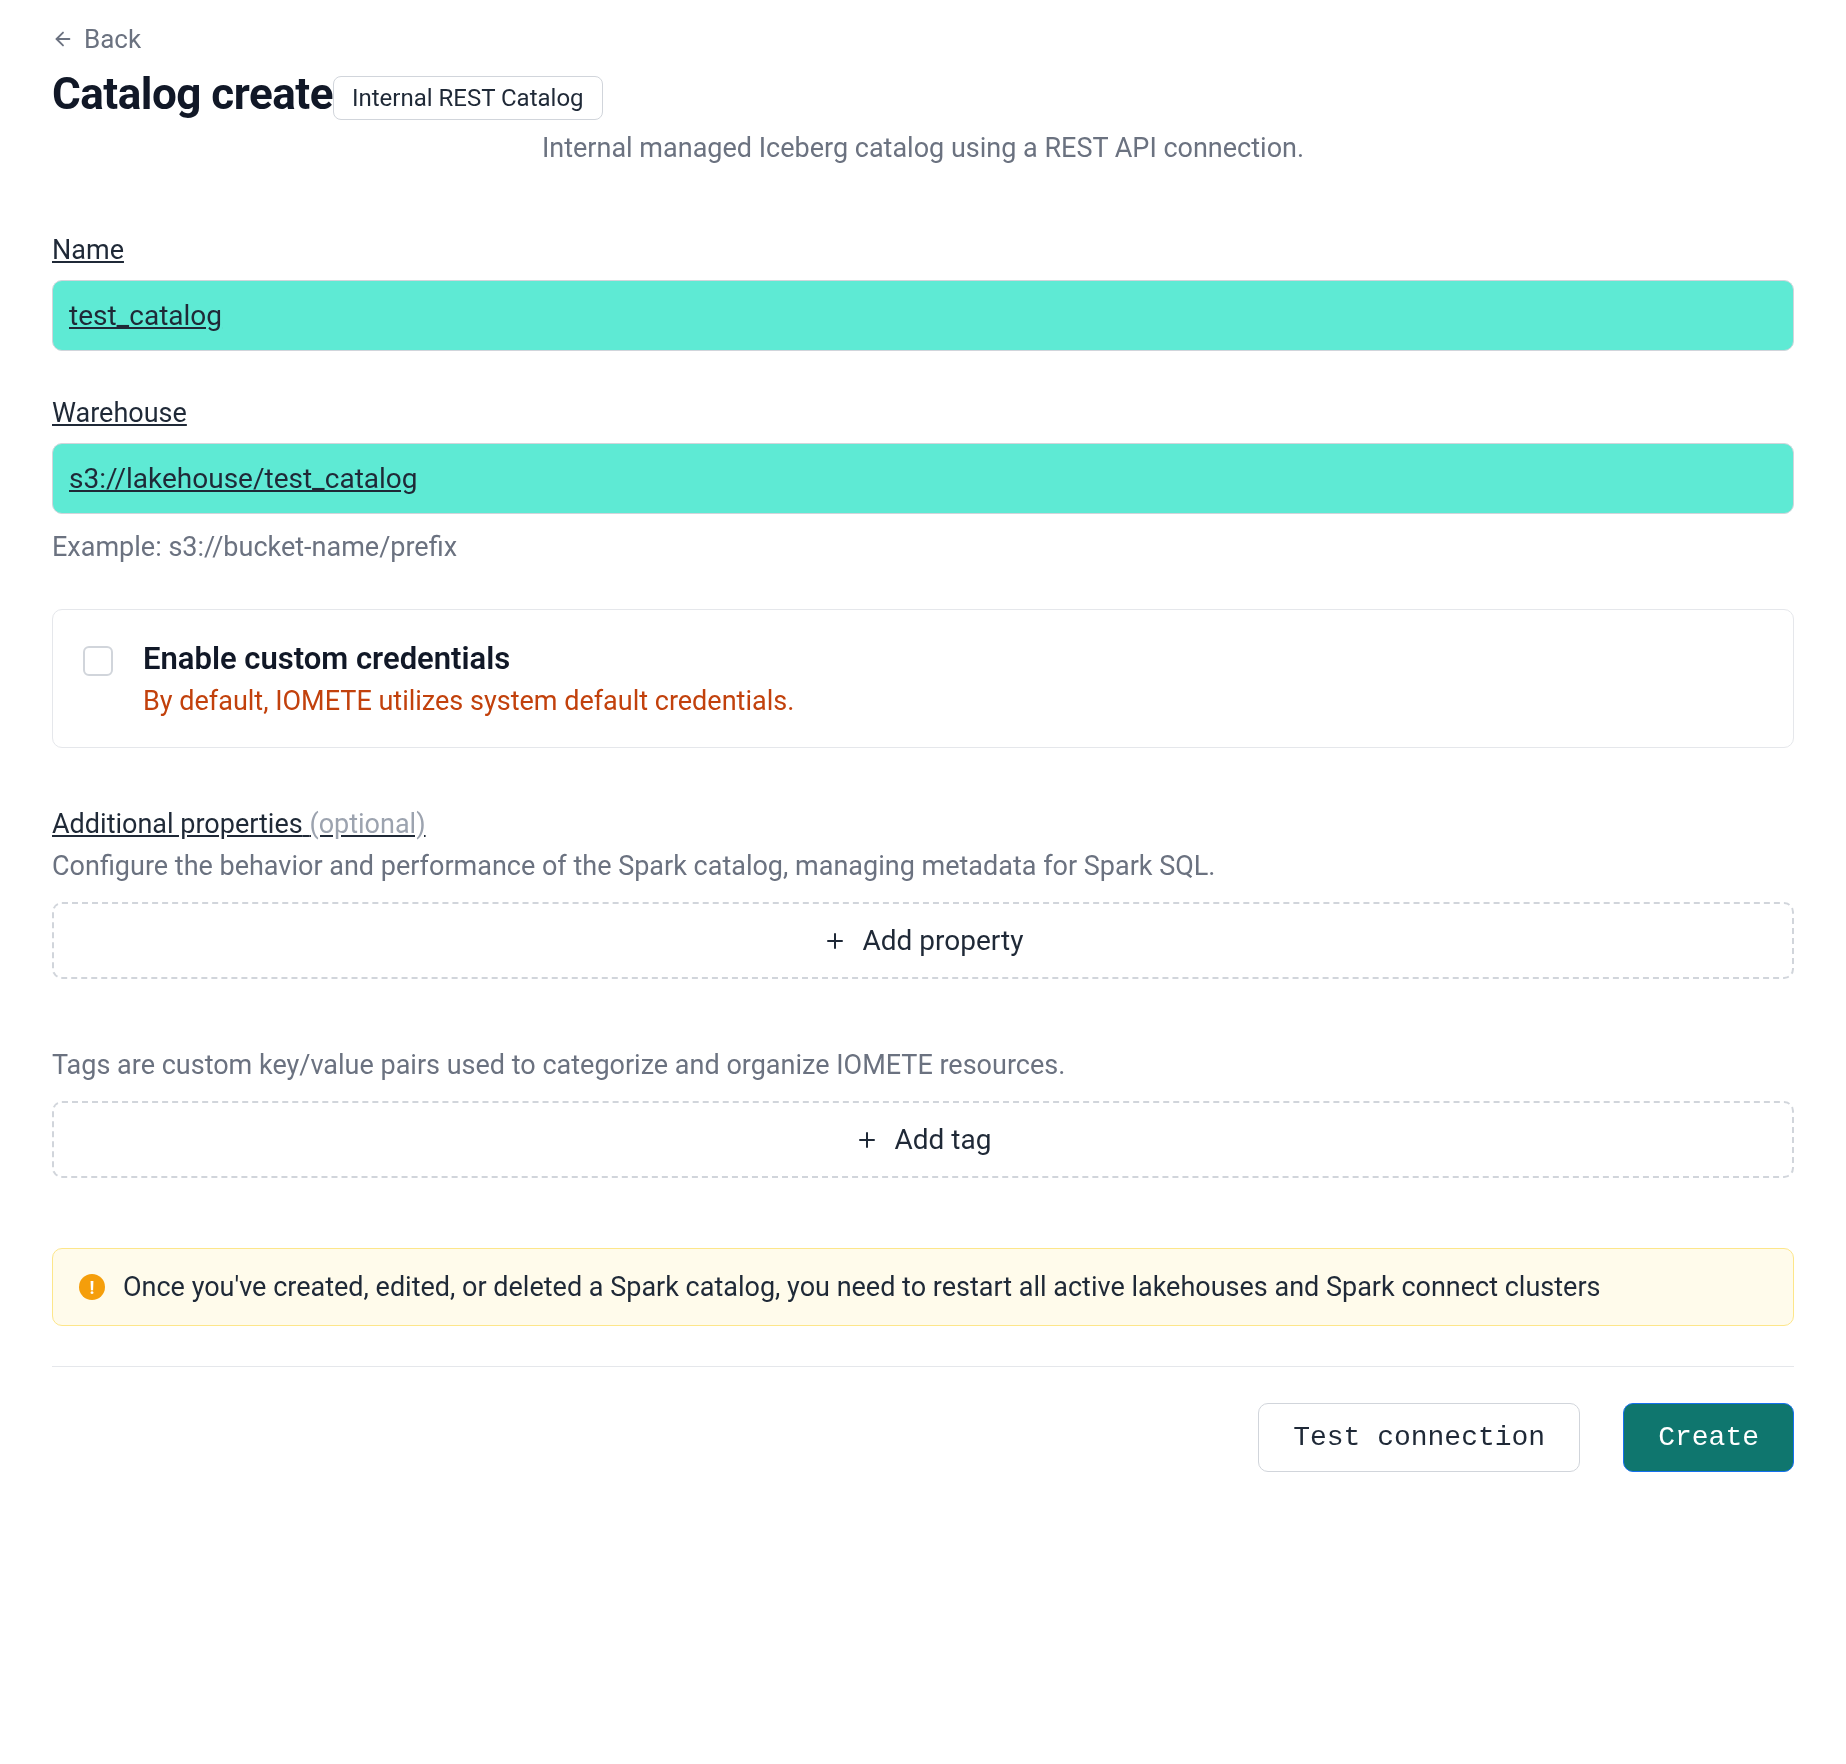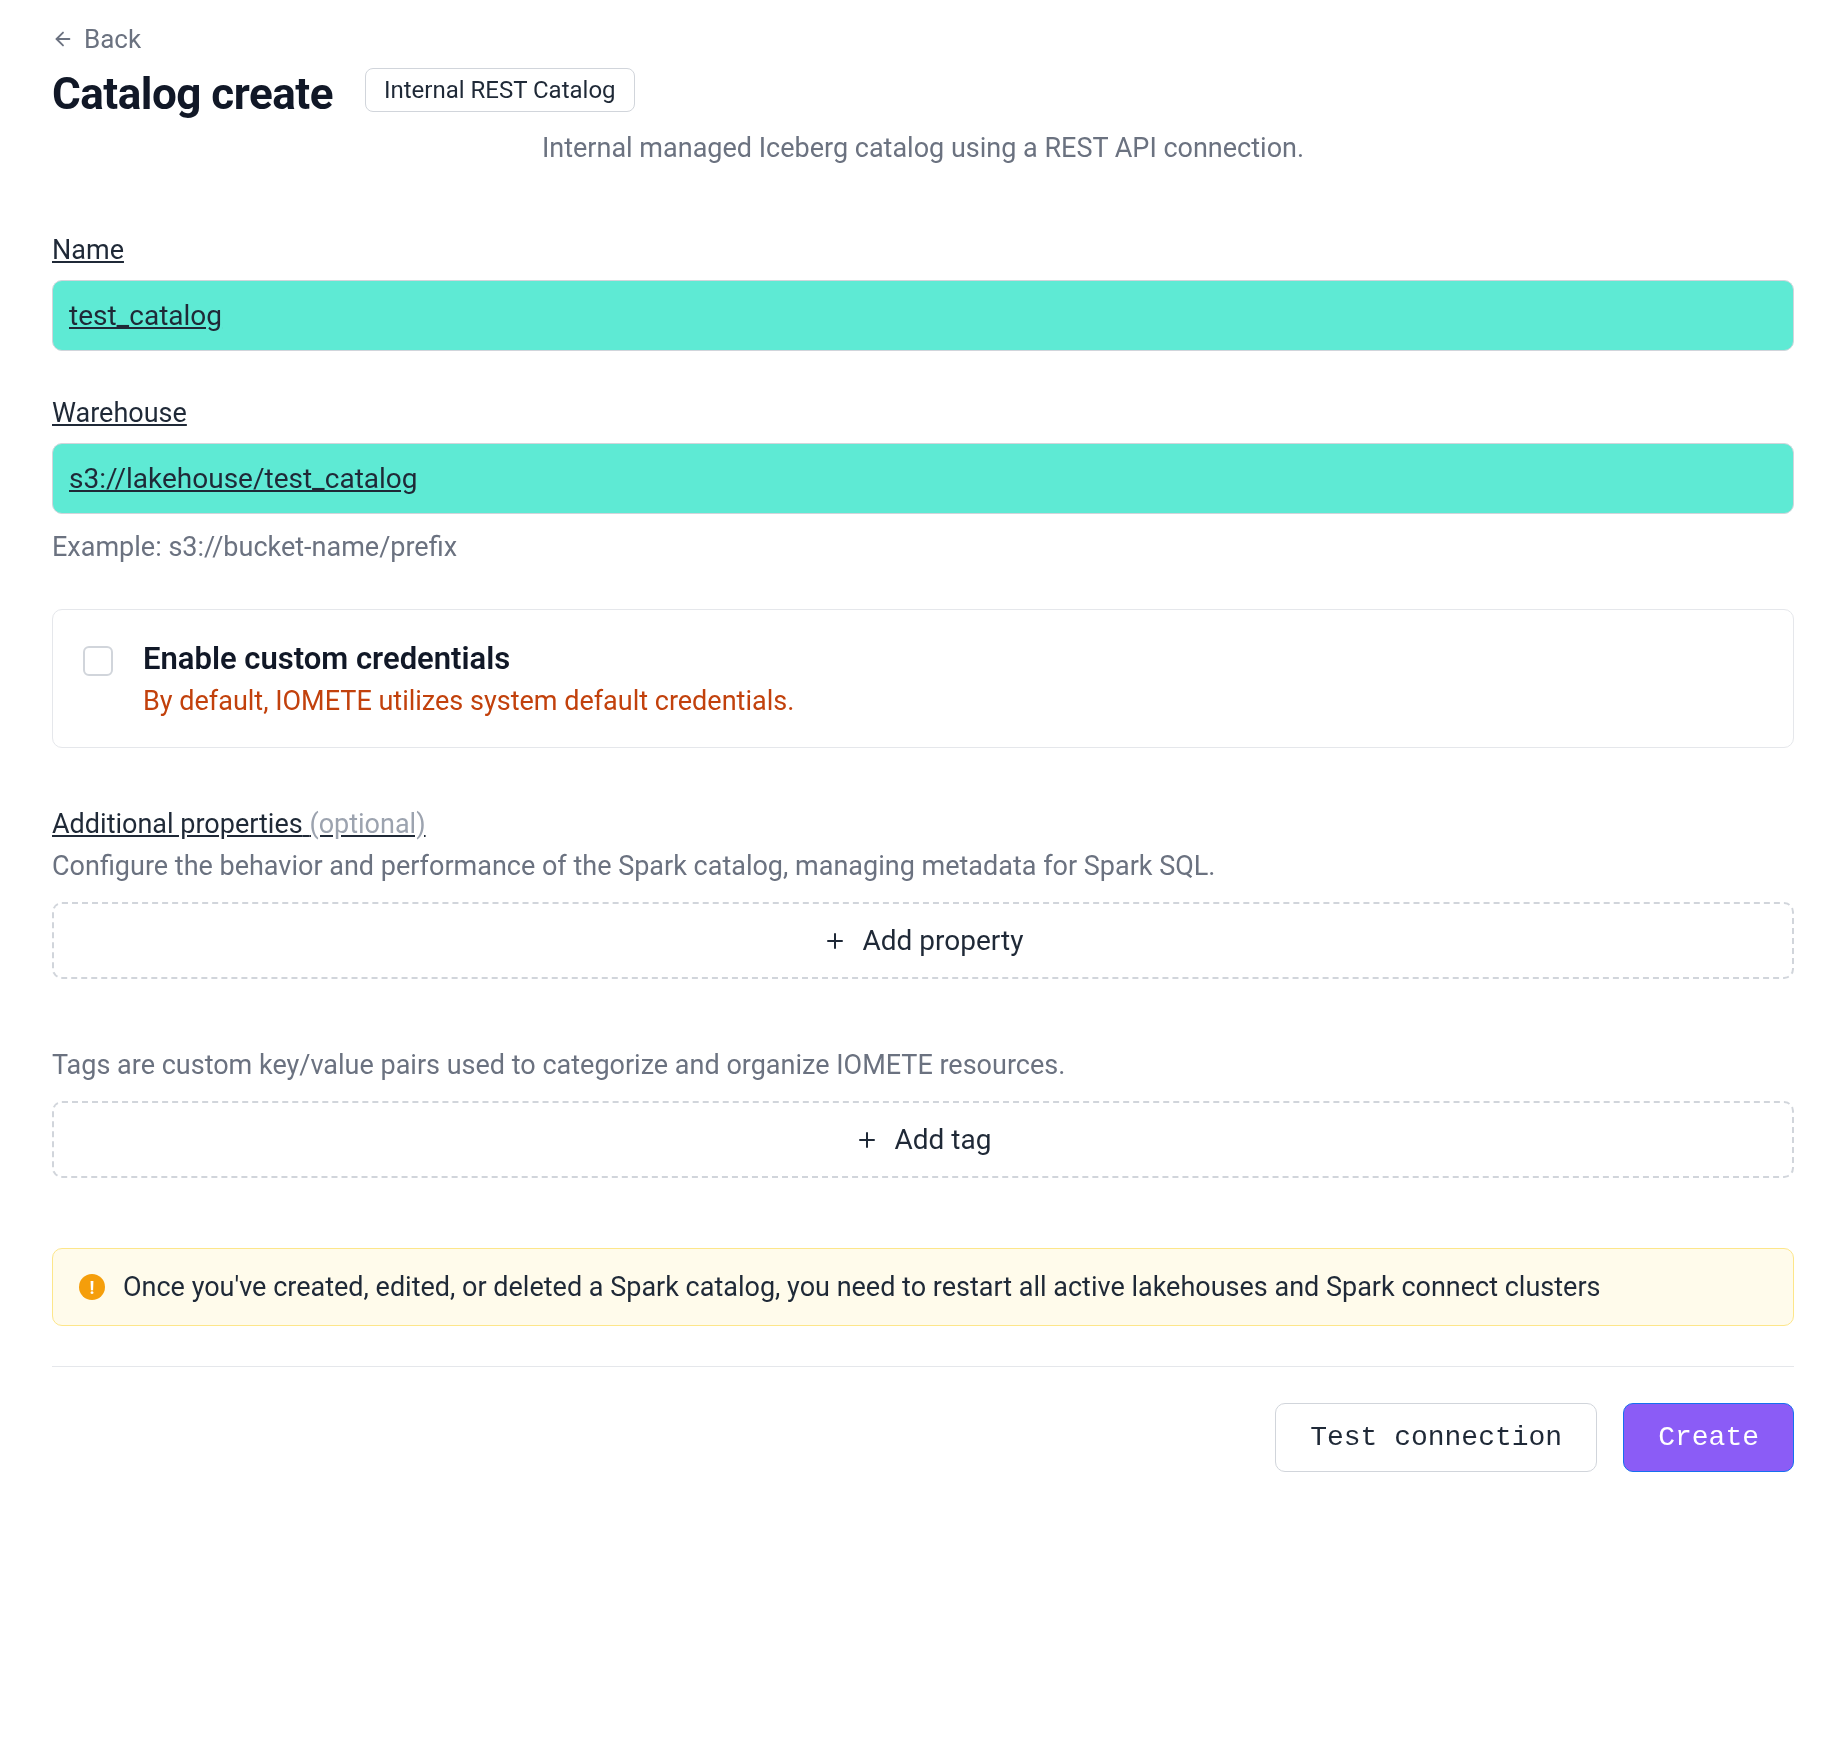--- a/index.html
+++ b/index.html
@@ -23,22 +23,21 @@
     margin-bottom: 14px;
     font-weight: 400;
   }
   .back-link svg {
     width: 22px;
     height: 22px;
     stroke: #6b7280;
   }
   .title-row {
     display: flex;
-    align-items: flex-start;
-    gap: 32px;
+    align-items: flex-end;
     margin-bottom: 12px;
   }
   .page-title {
     font-size: 44px;
     font-weight: 700;
     color: #111827;
     letter-spacing: -0.5px;
   }
   .badge {
     border: 1.5px solid #d1d5db;
@@ -188,23 +187,24 @@
     cursor: pointer;
     font-family: Liberation Mono, monospace;
     font-weight: 500;
   }
   .btn-secondary {
     background: #fff;
     border: 1.5px solid #d1d5db;
     color: #1f2937;
   }
   .btn-primary {
-    background: #8b5cf6;
+    background: #0f766e;
     border: 1.5px solid #1570ef;
     color: #fff;
+    margin-left: 17px;
   }
 </style>
 </head>
 <body>
 
 
 
 <div class="back-link">
   <svg viewBox="0 0 24 24" fill="none" stroke="currentColor" stroke-width="2" stroke-linecap="round" stroke-linejoin="round">
       <line x1="19" y1="12" x2="5" y2="12"></line>

